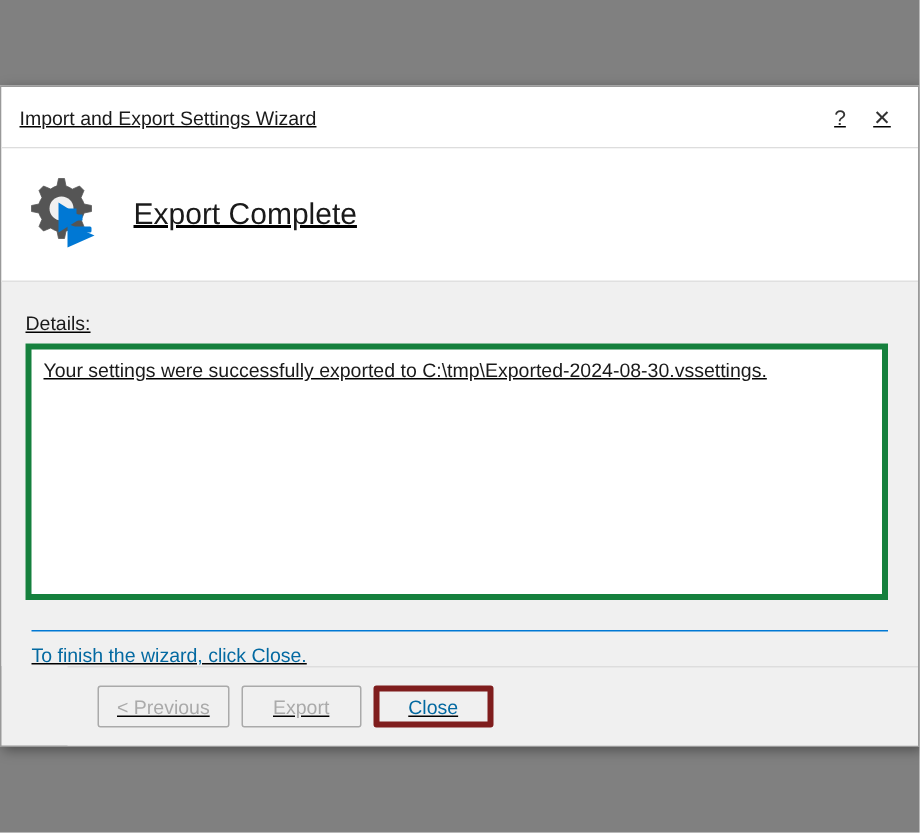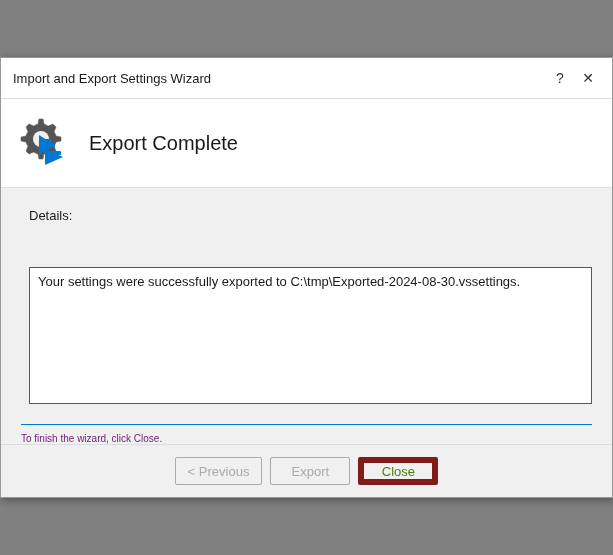--- a/index.html
+++ b/index.html
@@ -21,20 +21,21 @@
     }
 
     .dialog {
       width: 613px;
       height: 441px;
       background: #f0f0f0;
       border: 1px solid #999;
       display: flex;
       flex-direction: column;
       box-shadow: 2px 2px 8px rgba(0,0,0,0.4);
+      text-decoration: underline;
     }
 
     .title-bar {
       background: #ffffff;
       display: flex;
       align-items: center;
       justify-content: space-between;
       padding: 8px 12px;
       border-bottom: 1px solid #ddd;
       min-height: 36px;
@@ -92,70 +93,70 @@
     }
 
     .header-title {
       font-size: 20px;
       font-weight: 400;
       color: #1a1a1a;
     }
 
     .dialog-body {
       flex: 1;
-      padding: 20px 20px 12px 28px;
+      padding: 20px 20px 12px 16px;
       display: flex;
       flex-direction: column;
-      gap: 16px;
+      gap: 6px;
       background: #f0f0f0;
     }
 
     .details-label {
       font-size: 13px;
       color: #1a1a1a;
       font-weight: 400;
     }
 
     .details-box {
       flex: 1;
       background: #ffffff;
-      border: 1px solid #15803d;
+      border: 4px solid #15803d;
       padding: 6px 8px;
       font-size: 13px;
       color: #1a1a1a;
       resize: none;
       outline: none;
       overflow-y: auto;
-      margin-top: 28px;
     }
 
     .footer-note-area {
       padding: 8px 20px 0 20px;
       background: #f0f0f0;
     }
 
     .divider {
       height: 1px;
       background: #0078d4;
       margin-bottom: 8px;
     }
 
     .footer-note {
-      font-size: 10px;
-      color: #701a75;
+      font-size: 13px;
+      color: #0369a1;
     }
 
     .button-bar {
       background: #f0f0f0;
       display: flex;
-      justify-content: center;
+      justify-content: flex-start;
       align-items: center;
       padding: 12px 20px;
       gap: 8px;
       border-top: 1px solid #ddd;
+      margin-left: 44px;
     }
 
     .btn {
       min-width: 80px;
       height: 28px;
       padding: 0 12px;
       border: 1px solid #aaa;
       background: #f0f0f0;
       cursor: pointer;
       font-size: 13px;
@@ -165,23 +166,23 @@
       justify-content: center;
       border-radius: 2px;
     }
 
     .btn:disabled, .btn.disabled {
       color: #aaa;
       cursor: default;
     }
 
     .btn-primary {
-      border: 6px solid #7f1d1d;
-      background: #f0f0f0;
-      color: #4d7c0f;
+      border: 4px solid #7f1d1d;
+      background: #f0f0f0;
+      color: #0369a1;
       font-weight: 400;
       cursor: pointer;
     }
   </style>
 </head>
 <body>
 
 <div class="dialog">
 
   <div class="title-bar">

